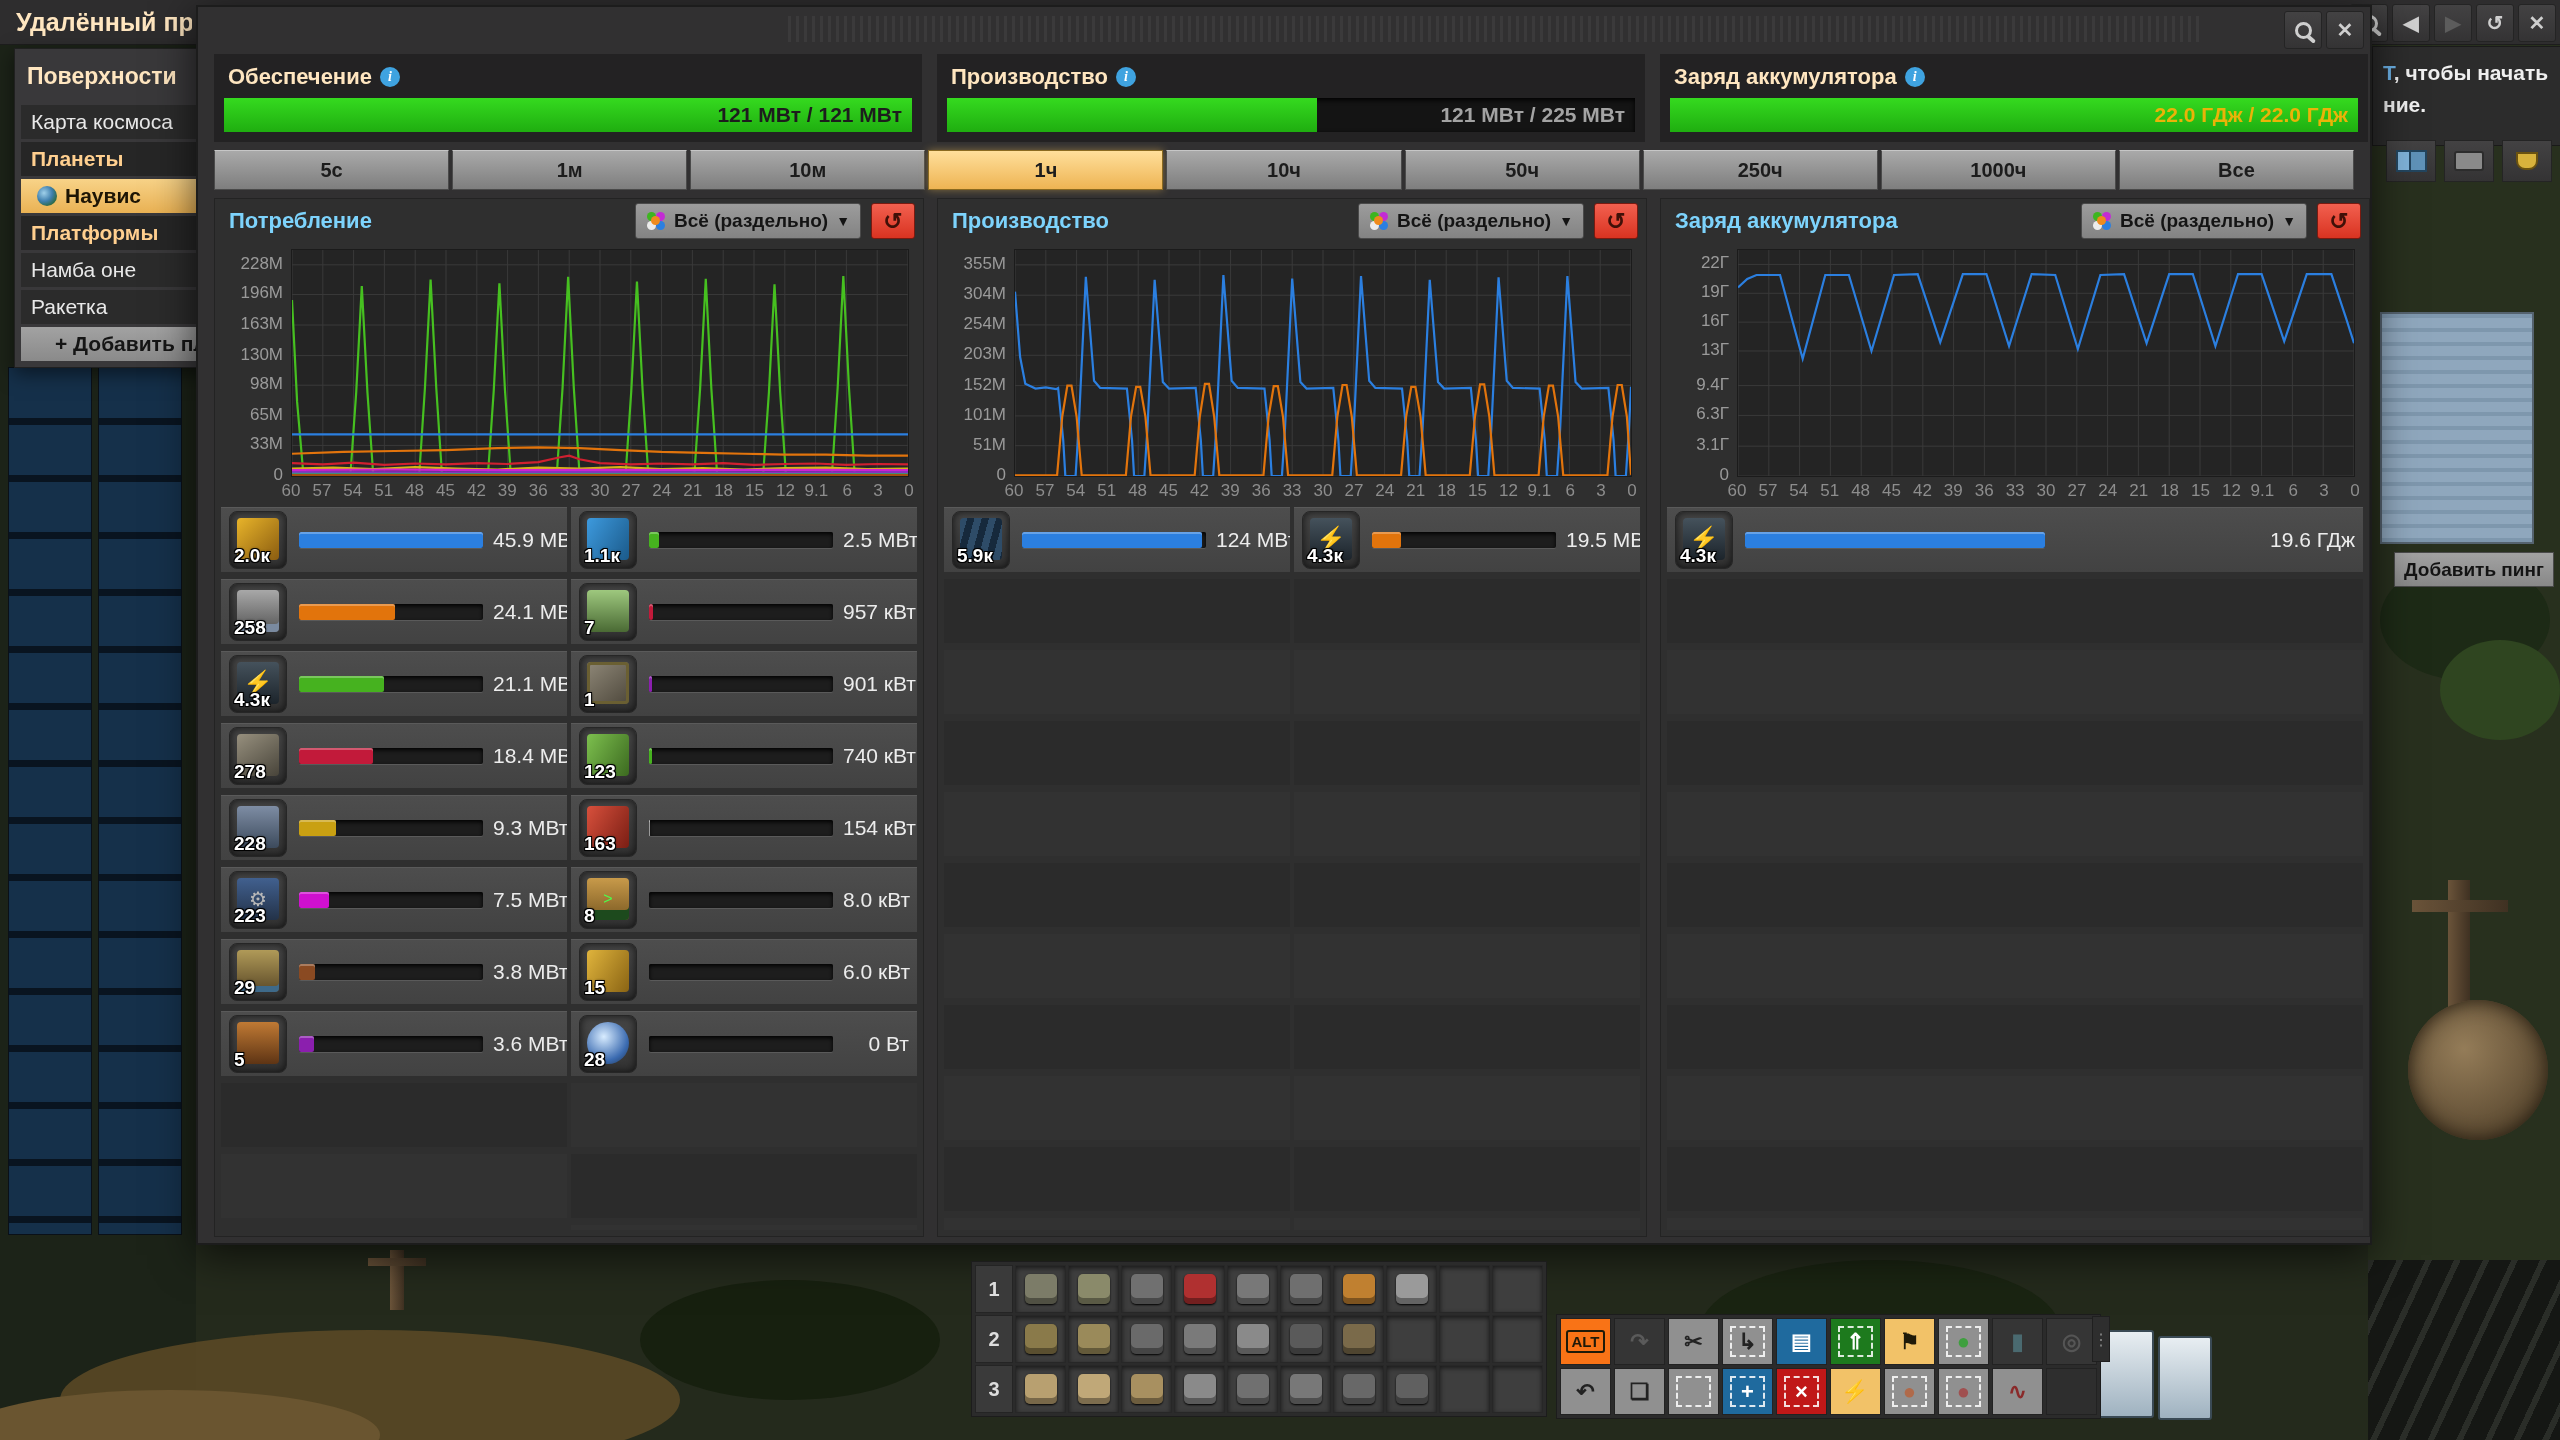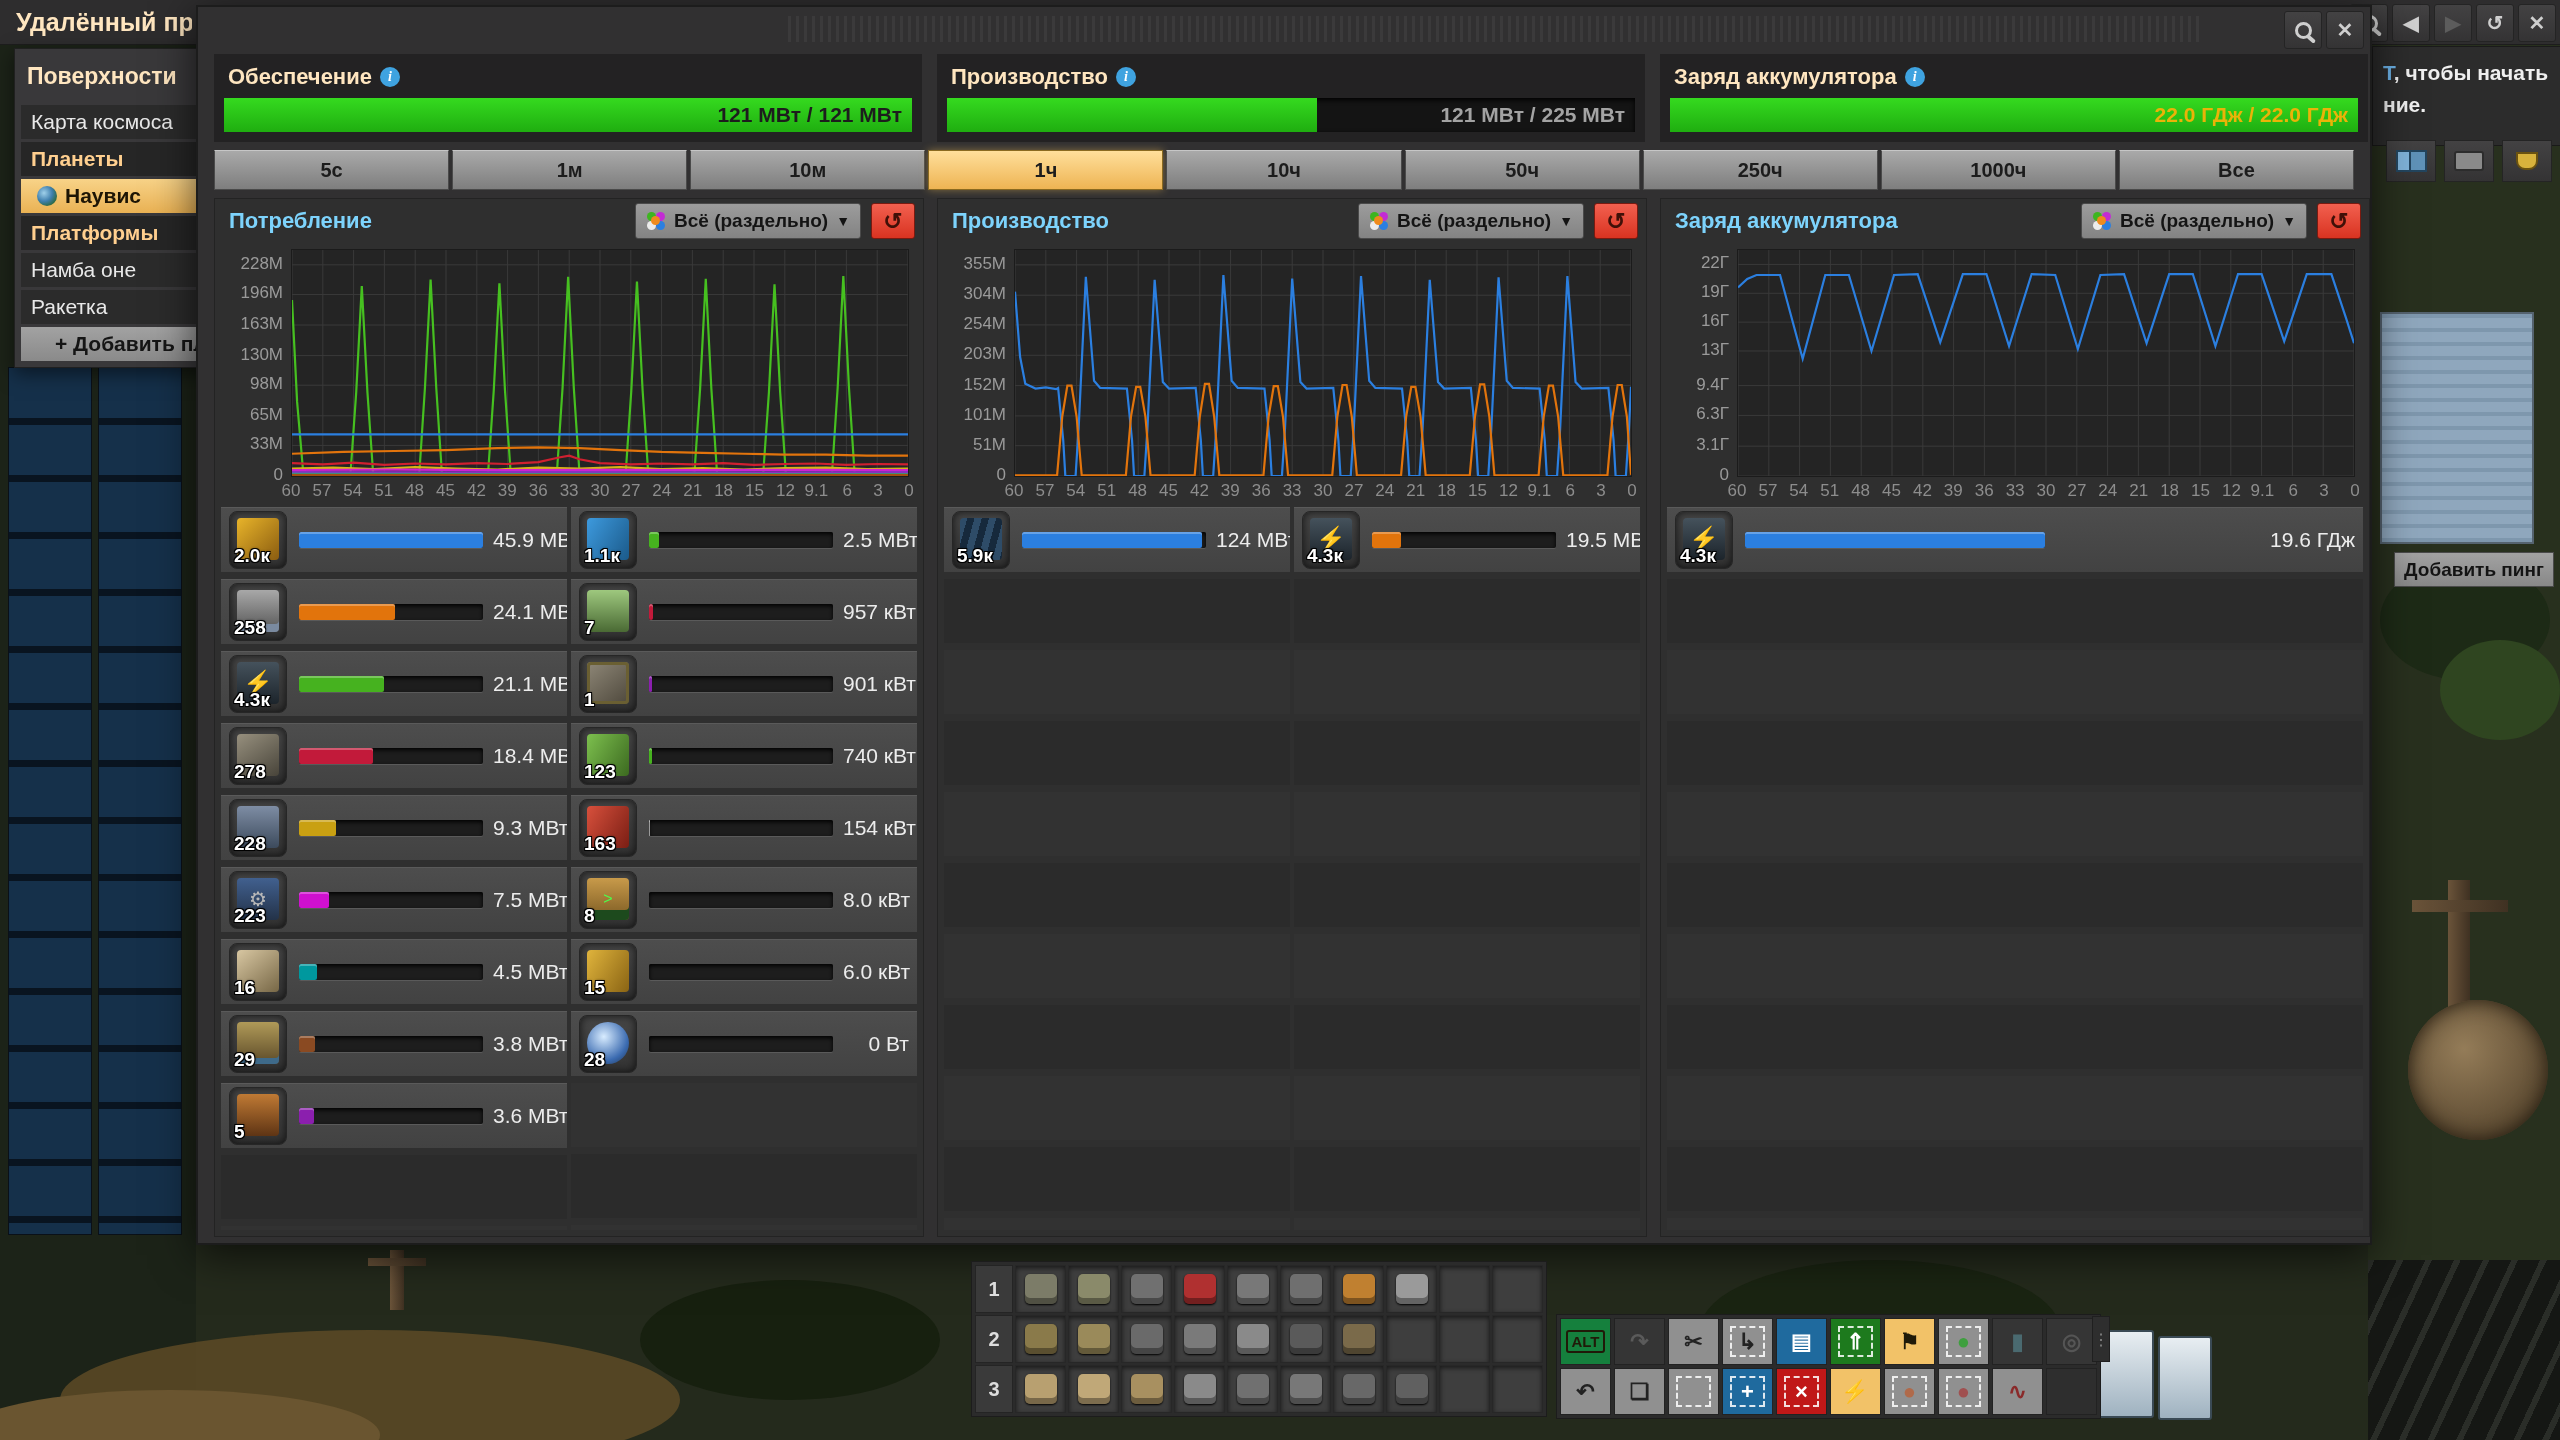--- a/index.html
+++ b/index.html
@@ -431,30 +431,20 @@
                 <div class="ent e-asm2">⚙</div>
                 <span class="badge">223</span>
               </div>
               <div class="bar">
                 <div class="fill" style="width: 16.5%; background: rgb(207, 16, 207);"></div>
               </div>
               <span class="val">7.5 МВт</span>
             </div>
             <div class="lrow">
               <div class="tile">
-                <div class="ent e-radar"></div>
-                <span class="badge">16</span>
-              </div>
-              <div class="bar">
-                <div class="fill" style="width: 10%; background: rgb(0, 152, 158);"></div>
-              </div>
-              <span class="val">4.5 МВт</span>
-            </div>
-            <div class="lrow">
-              <div class="tile">
                 <div class="ent e-pump"></div>
                 <span class="badge">29</span>
               </div>
               <div class="bar">
                 <div class="fill" style="width: 8.5%; background: rgb(138, 74, 34);"></div>
               </div>
               <span class="val">3.8 МВт</span>
             </div>
             <div class="lrow">
               <div class="tile">
@@ -885,21 +875,21 @@
       <div class="slot">
         <div class="it" style="background: rgb(96, 96, 96);"></div>
       </div>
       <div class="slot"></div>
       <div class="slot"></div>
     </div>
   </div>
 
 <div class="sc" id="shortcuts">
     <div class="scrow">
-      <div class="scbtn" style="background: #15803d;">
+      <div class="scbtn" style="background: #f97316;">
         <span class="g" style="color: rgb(32, 26, 8); font-size: 15px; border: 2px solid rgb(32, 26, 8); padding: 1px 3px; border-radius: 3px;">ALT</span>
       </div>
       <div class="scbtn" style="background: rgb(53, 53, 53);">
         <span class="g" style="color: rgb(90, 90, 90);">↷</span>
       </div>
       <div class="scbtn" style="background: rgb(144, 144, 144);">
         <span class="g" style="color: rgb(34, 34, 34);">✂</span>
       </div>
       <div class="scbtn dashed" style="background: rgb(144, 144, 144);">
         <span class="g" style="color: rgb(34, 34, 34);">↳</span>

